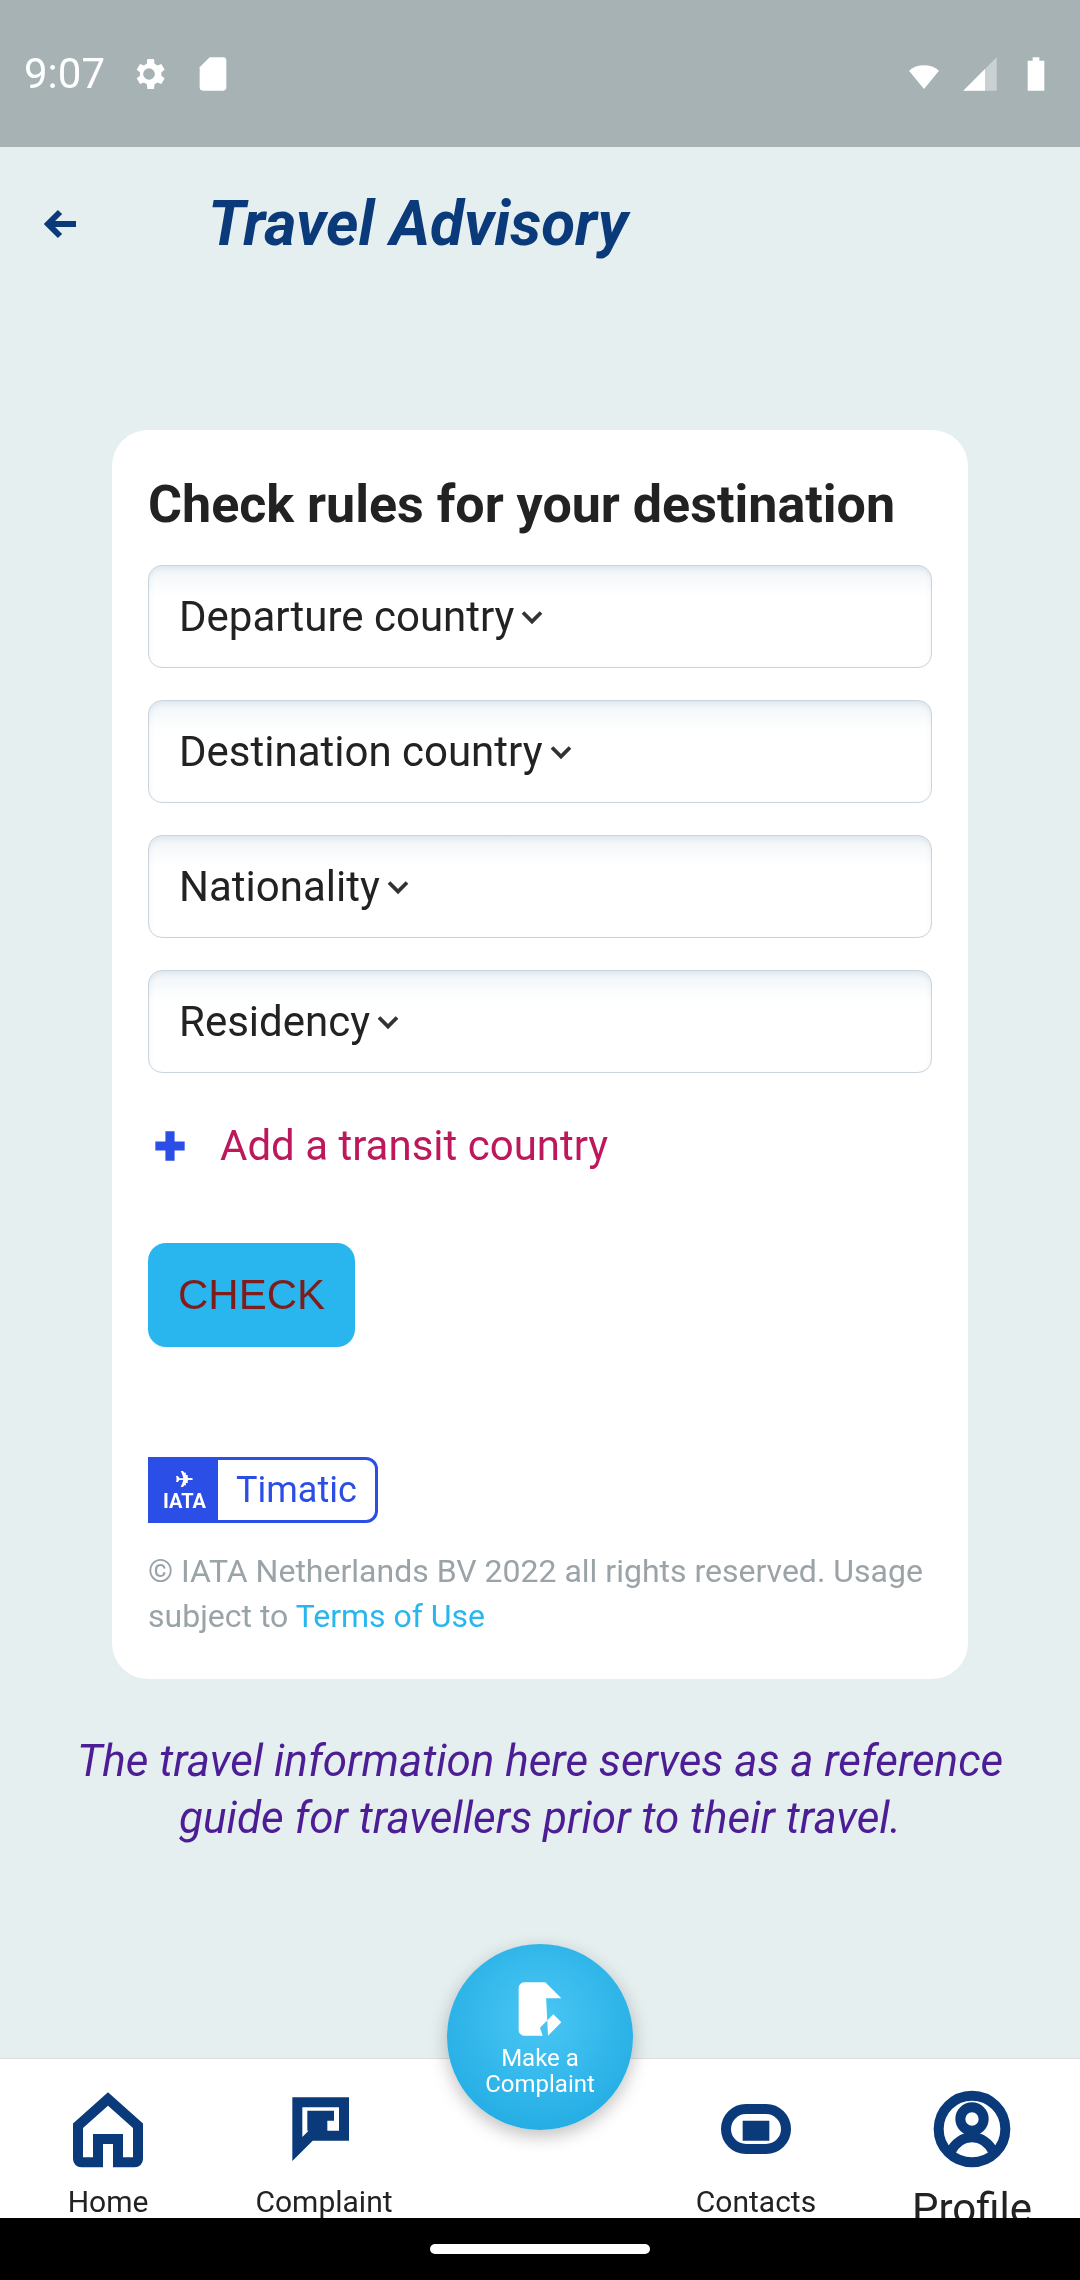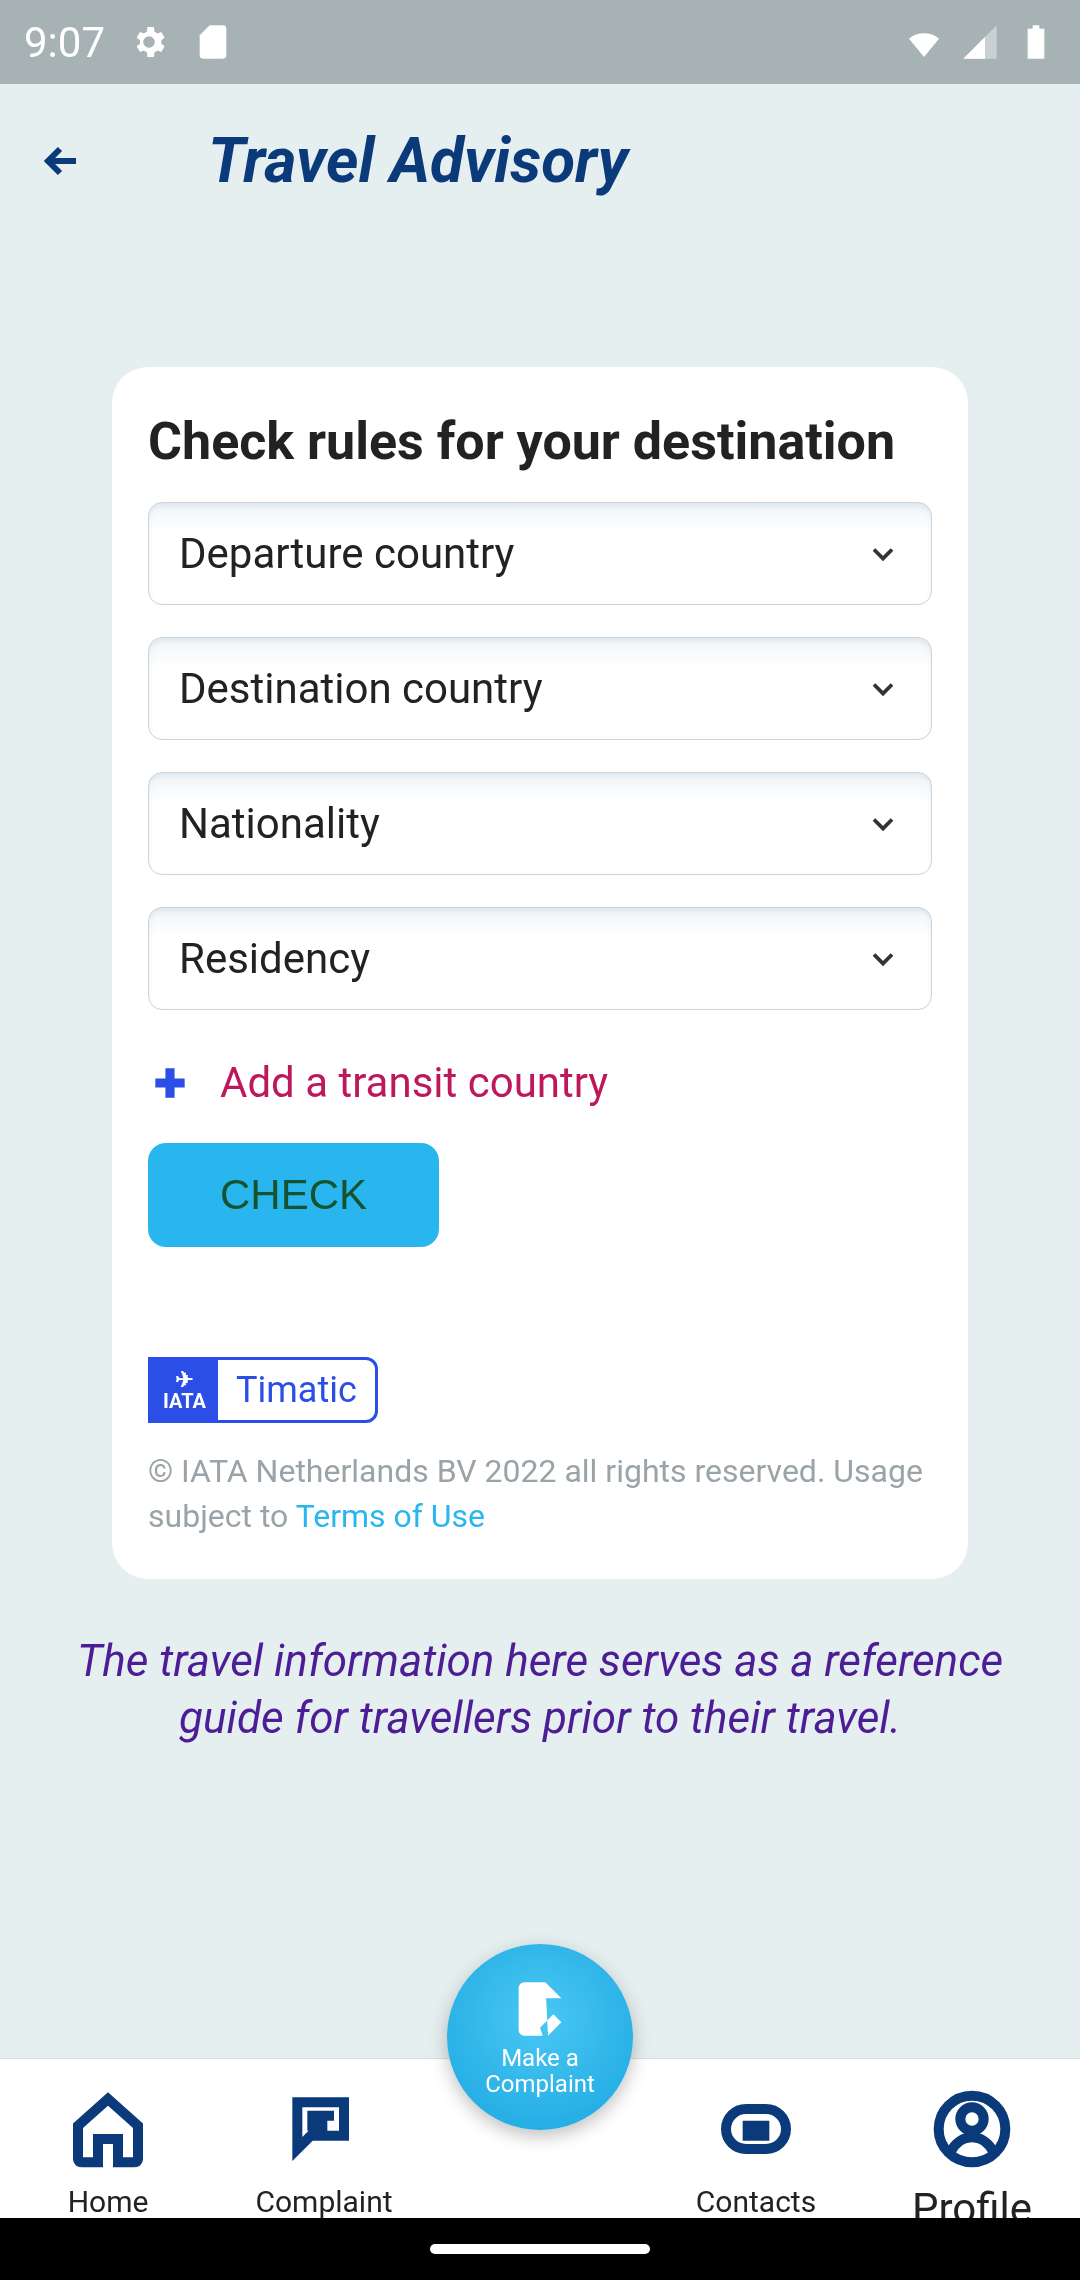--- a/index.html
+++ b/index.html
@@ -6,21 +6,21 @@
     body {
       width: 1080px;
       height: 2280px;
       font-family: -apple-system, BlinkMacSystemFont, 'Segoe UI', Roboto, sans-serif;
       background: #e6eff0;
       position: relative;
       overflow: hidden;
     }
     
     .status-bar {
-      height: 84px;
+      height: 147px;
       background: #a7b2b4;
       display: flex;
       align-items: center;
       padding: 0 24px;
       justify-content: space-between;
     }
     .status-left { display: flex; align-items: center; gap: 24px; }
     .status-time { font-size: 42px; color: #fff; font-weight: 400; }
     .status-right { display: flex; align-items: center; gap: 16px; }
     .status-icon { width: 40px; height: 40px; fill: #fff; }
@@ -56,21 +56,20 @@
       color: #222;
       margin-bottom: 30px;
     }
     
     .dropdown {
       border: 1px solid #c9d4dc;
       border-radius: 14px;
       padding: 26px 30px;
       display: flex;
       align-items: center;
-      justify-content: space-between;
       margin-bottom: 32px;
       background: linear-gradient(180deg, #f0f5f8 0%, #fff 30%);
       box-shadow: inset 0 3px 5px rgba(120,150,180,0.15);
       cursor: pointer;
     }
     .dropdown-label {
       font-size: 42px;
       color: #222;
     }
     .chevron { width: 36px; height: 36px; stroke: #333; stroke-width: 2.5; fill: none; }
@@ -80,26 +79,26 @@
       align-items: center;
       gap: 28px;
       margin-top: 48px;
       cursor: pointer;
     }
     .plus-icon { width: 44px; height: 44px; stroke: #2a4ee6; stroke-width: 5; }
     .add-transit-label { font-size: 42px; color: #be185d; }
     
     .check-btn {
       background: #29b6ef;
-      color: #14532d;
+      color: #7f1d1d;
       font-size: 42px;
-      padding: 28px 72px;
+      padding: 28px 30px;
       border: none;
       border-radius: 18px;
-      margin-top: 36px;
+      margin-top: 73px;
       cursor: pointer;
     }
     
     .powered-row {
       display: flex;
       align-items: center;
       gap: 24px;
       margin-top: 110px;
     }
     .powered-label { font-size: 40px; font-style: italic; color: #222; font-weight: 500;}

